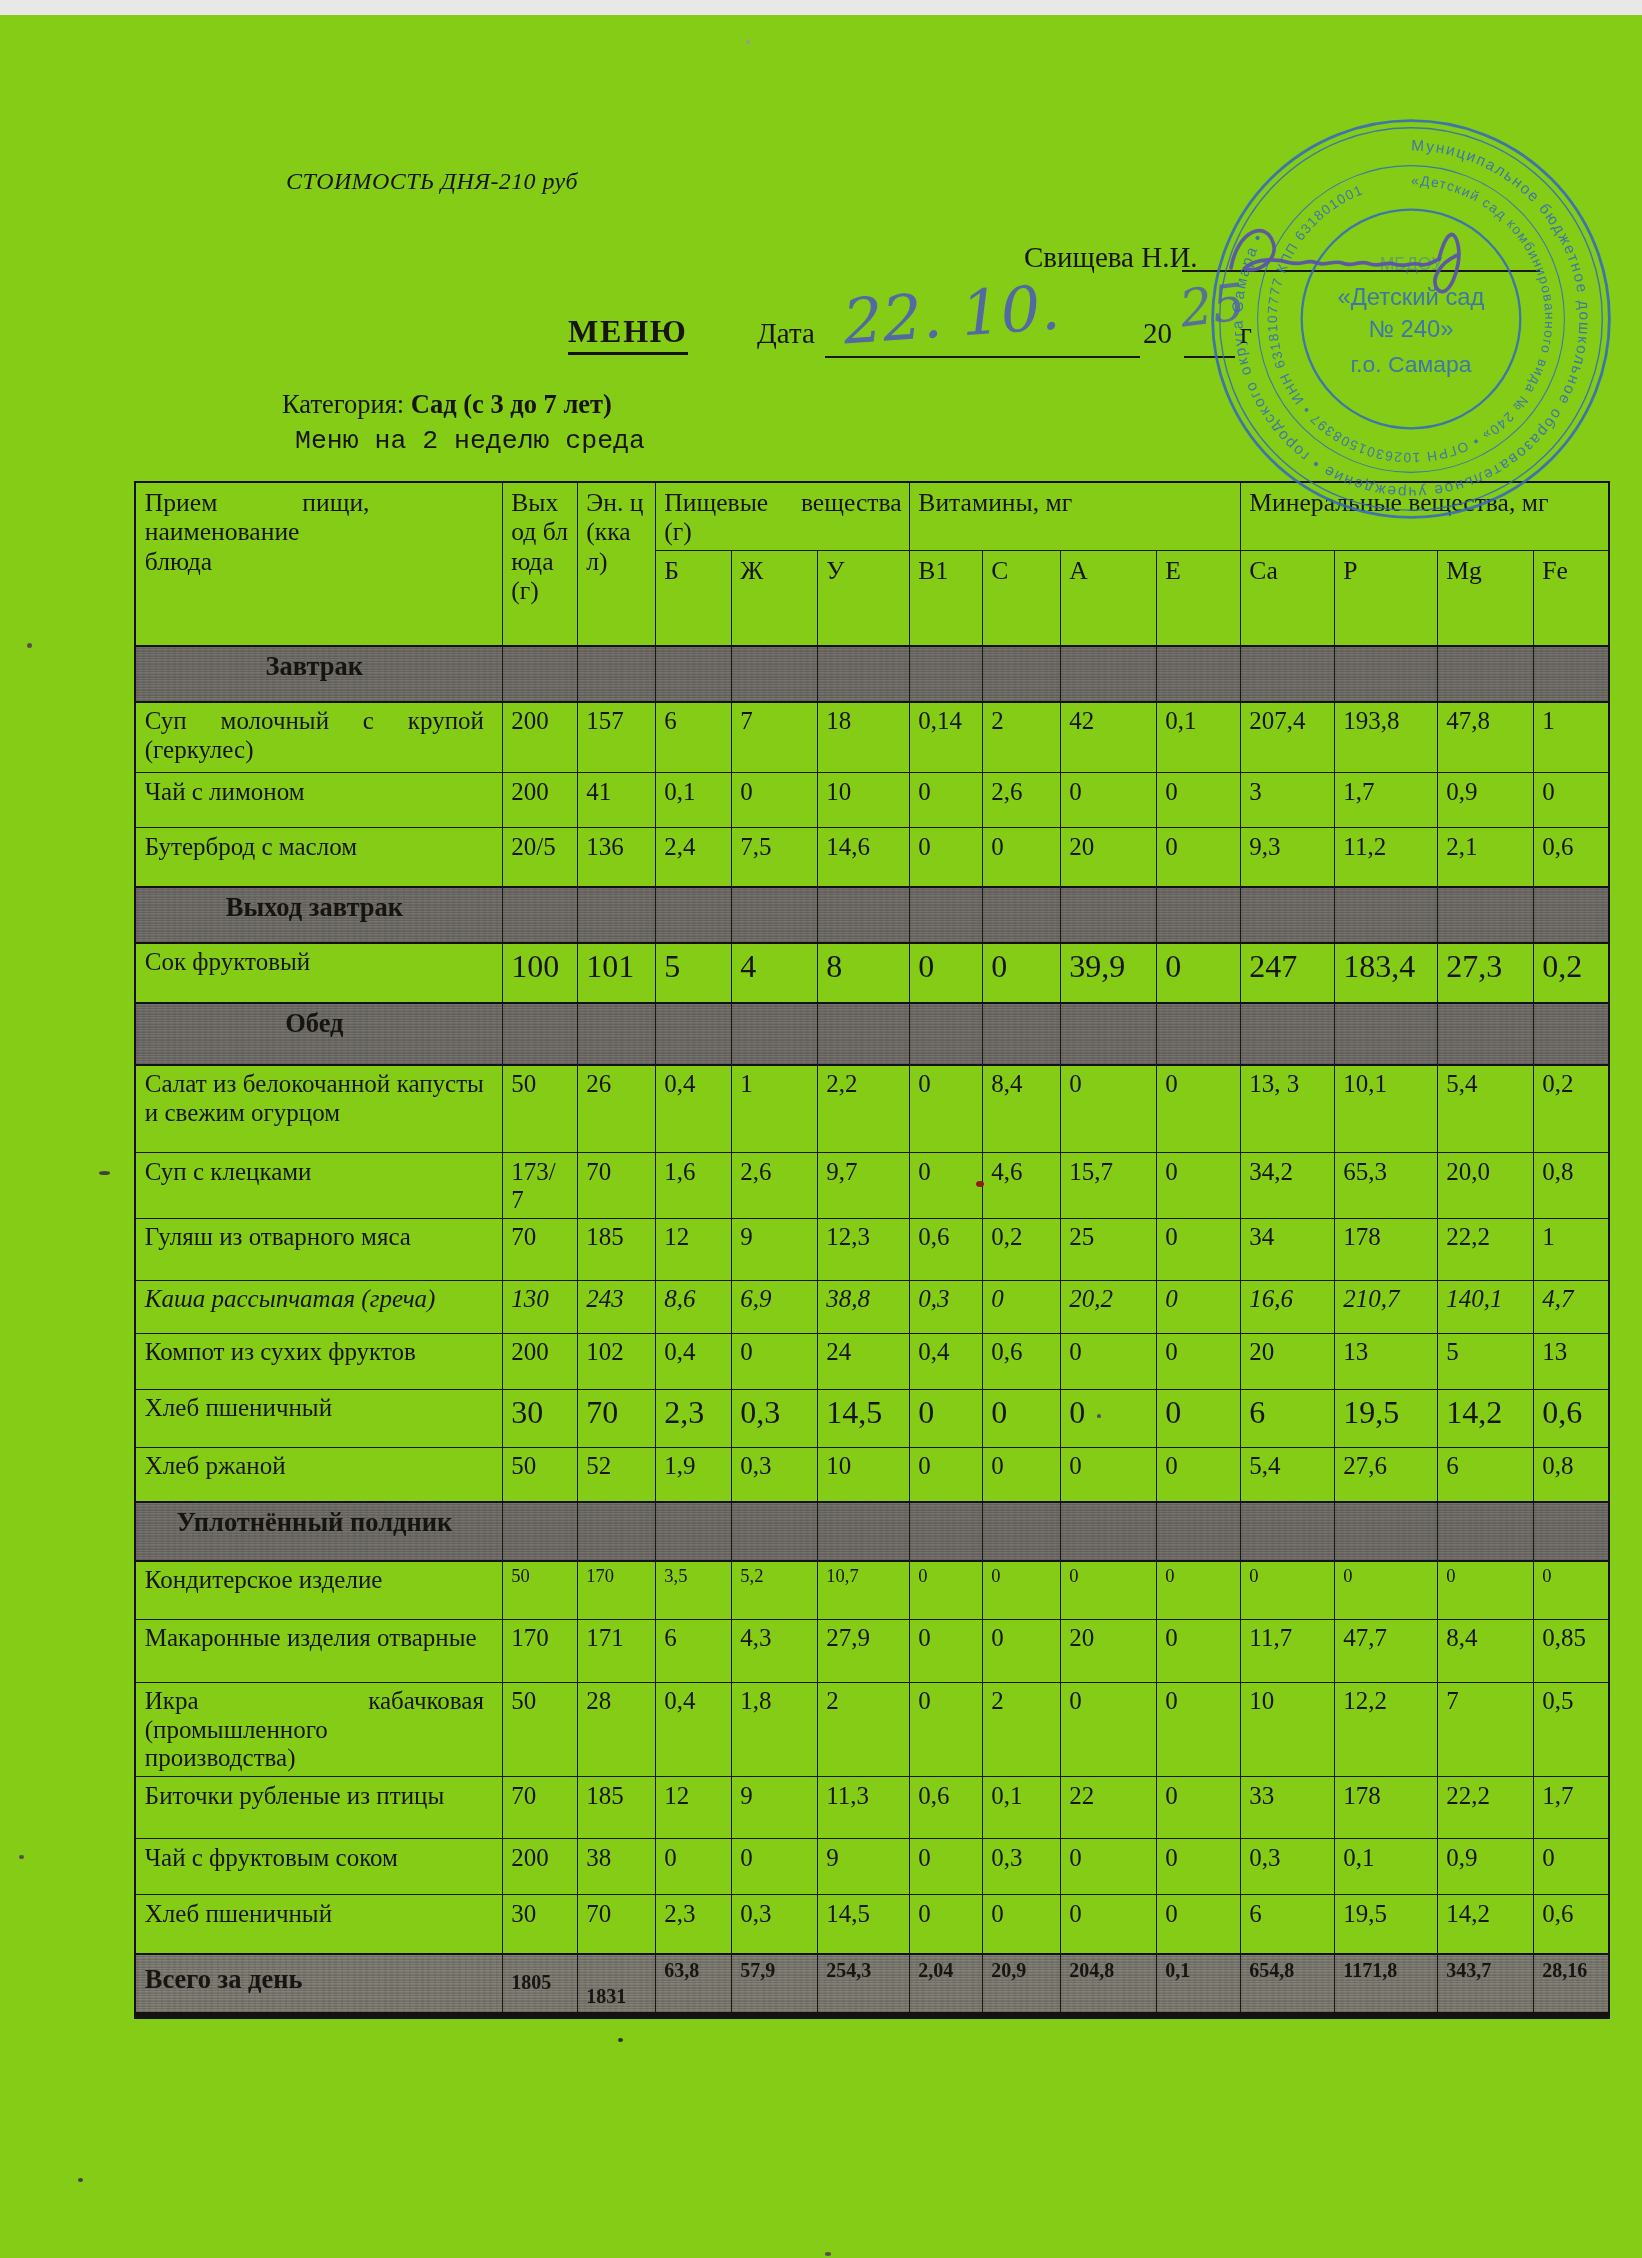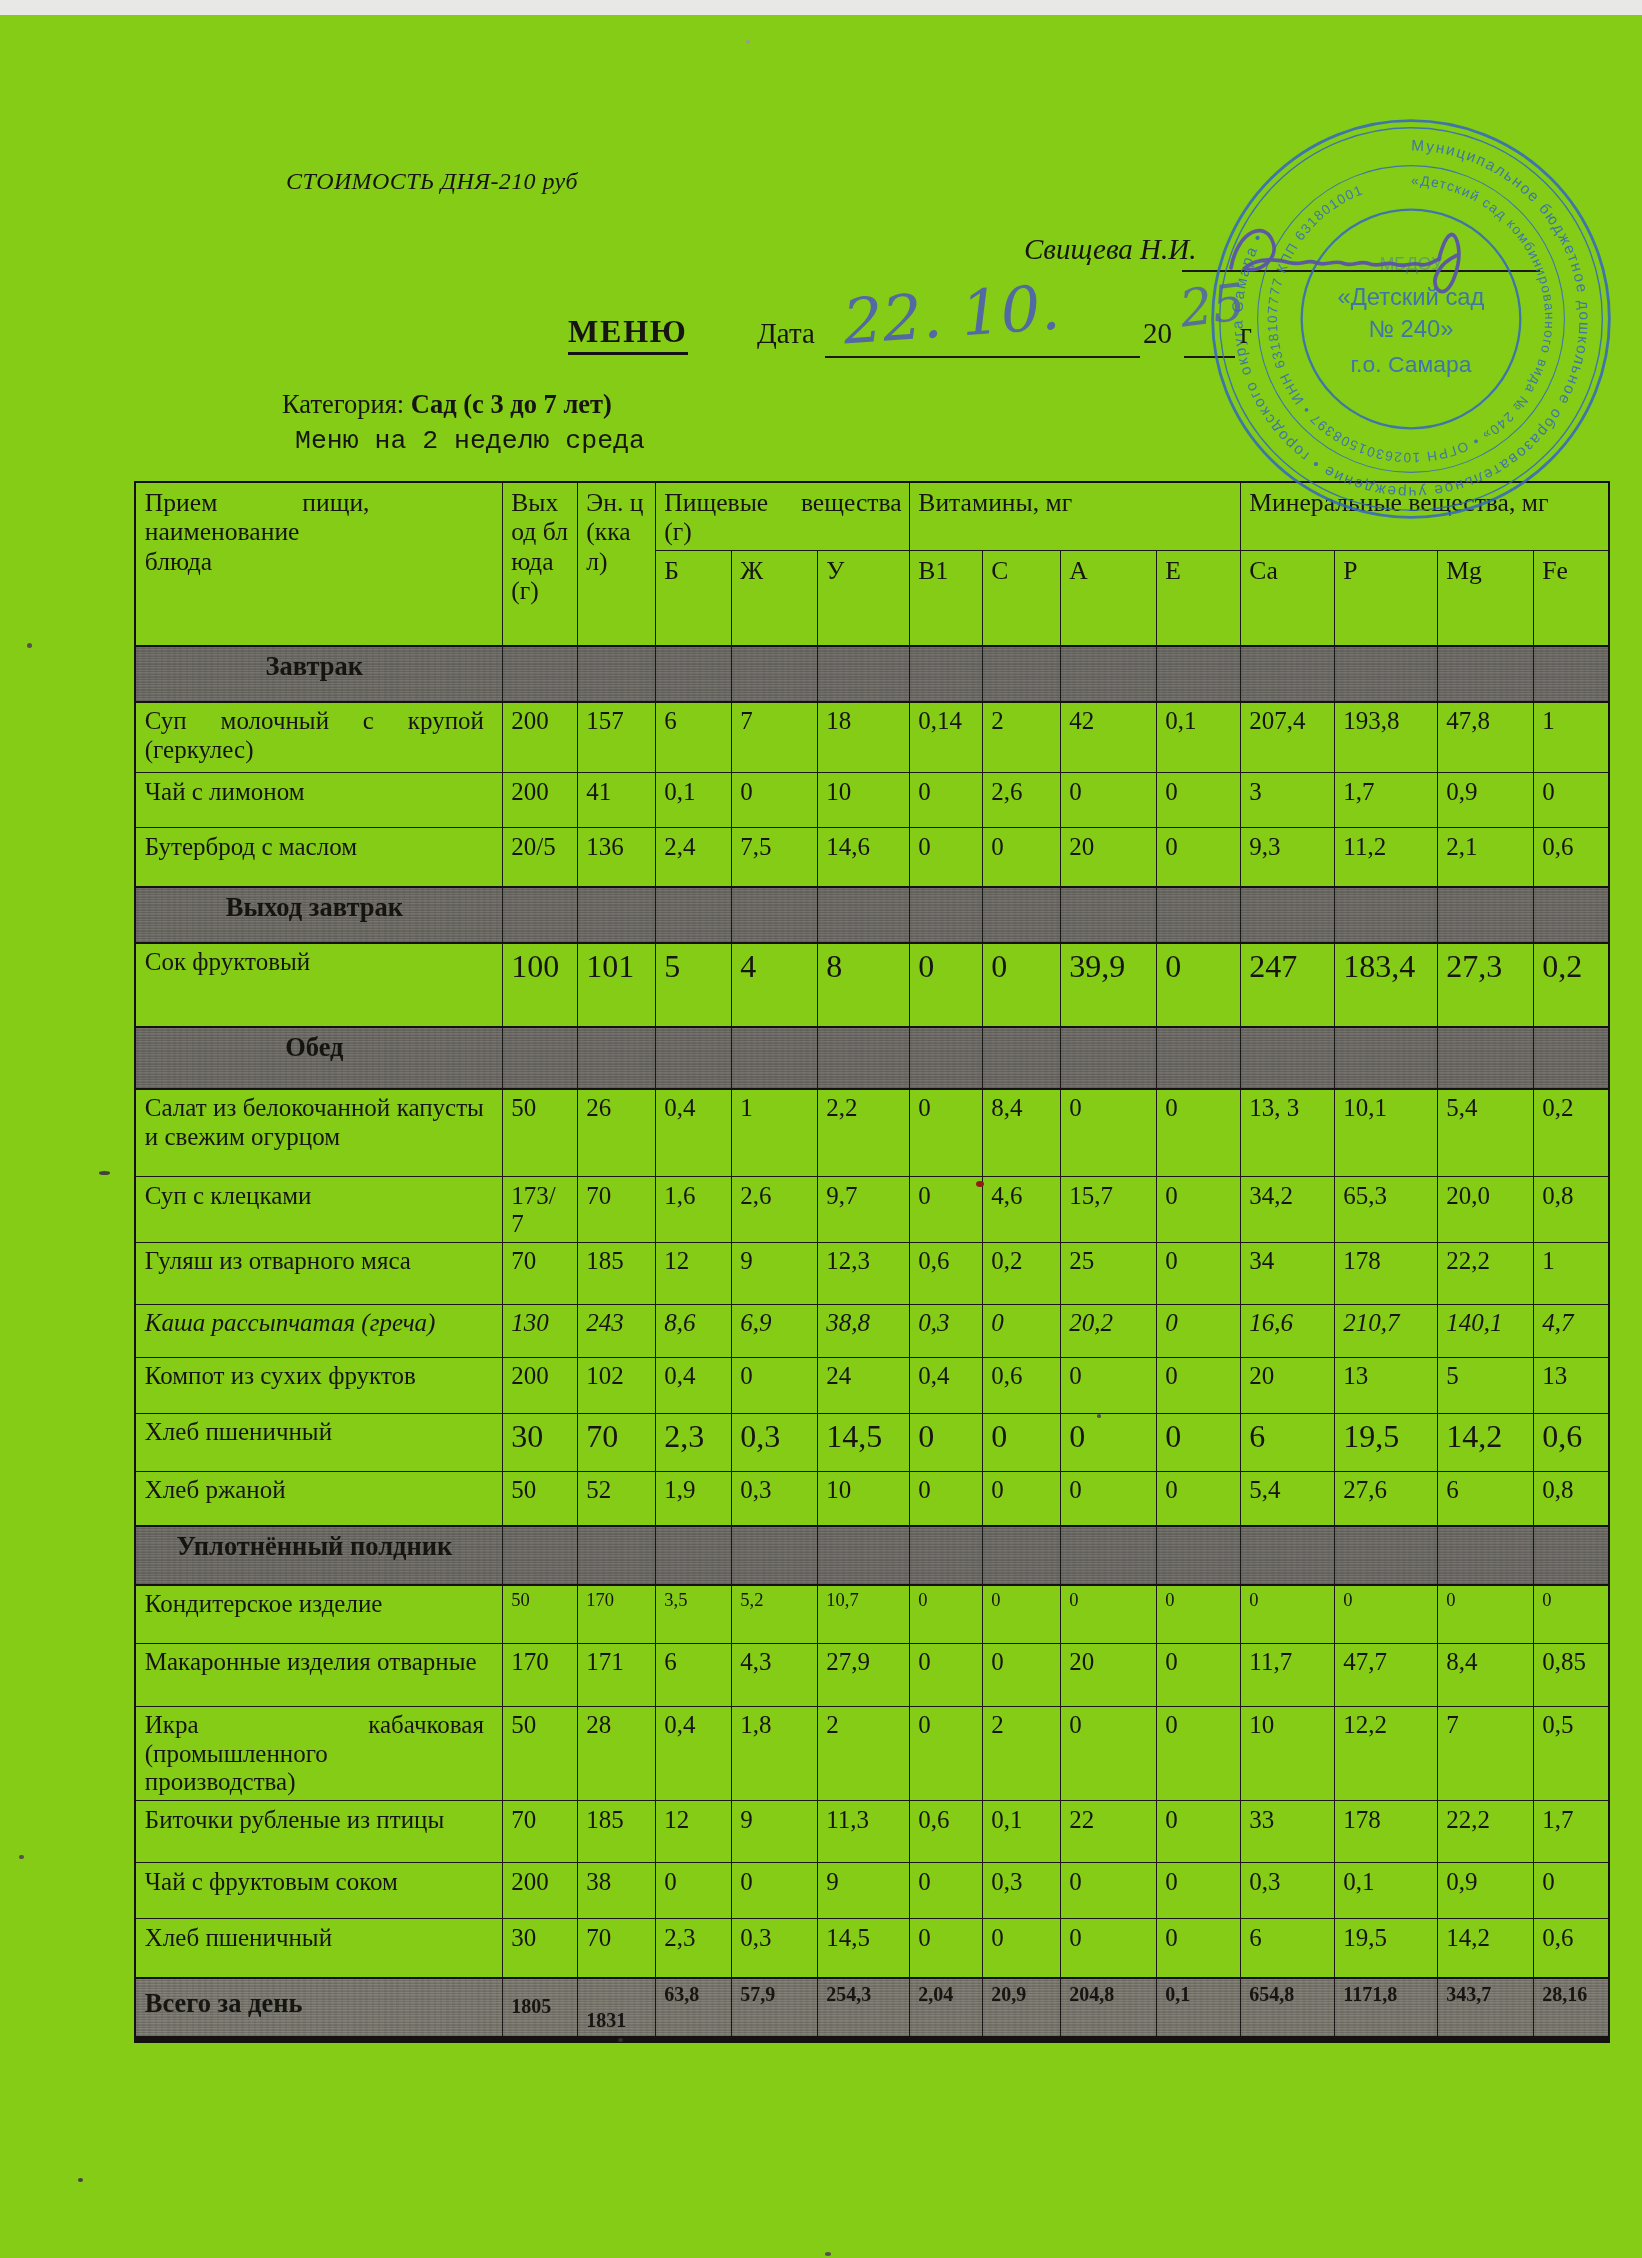--- a/index.html
+++ b/index.html
@@ -2,21 +2,21 @@
 <html style="font-size:14px"><head>
 <meta charset="utf-8">
 <style>
   html,body{margin:0;padding:0;background:#e8e8e6;}
   #page{position:relative;width:1643px;height:2258px;background:#84cc16;overflow:hidden;
         font-family:"Liberation Serif",serif;color:#171512;margin-top:15px;}
   .abs{position:absolute;}
   
   .cost-line{left:286px;top:153px;font-style:italic;font-size:24px;letter-spacing:0.4px;}
   .approver1{left:985px;top:176px;font-style:italic;font-size:30px;z-index:2;}
-  .approver2{left:1024px;top:218px;font-style:italic;font-size:29px;z-index:2;}
+  .approver2{left:1024px;top:226px;font-size:29px;z-index:2;}
   .sig-line{left:1182px;top:255px;width:358px;border-top:2.6px solid #1b1916;z-index:1;}
   .menu-title{left:568px;top:298px;font-size:32px;font-weight:bold;letter-spacing:1.8px;
               border-bottom:3.5px solid #141210;padding-bottom:1.8px;}
   .date-label{left:757px;top:302px;font-size:29px;}
   .date-line1{left:825px;top:341px;width:315px;border-top:2.6px solid #1b1916;}
   .year-prefix{left:1143px;top:302px;font-size:29px;}
   .date-line2{left:1184px;top:341px;width:51px;border-top:2.6px solid #1b1916;}
   .year-suffix{left:1240px;top:302px;font-size:29px;z-index:5;}
   .hand{color:#4c5cb5;font-style:italic;font-family:"DejaVu Serif",serif;z-index:6;}
   .hand-date{left:843px;top:263px;font-size:62px;transform:rotate(-4deg);opacity:.88;}
@@ -223,21 +223,21 @@
           <td></td>
           <td></td>
           <td></td>
           <td></td>
           <td></td>
           <td></td>
           <td></td>
           <td></td>
           <td></td>
         </tr>
-        <tr class="sz-big dish-row" style="height: 84px;">
+        <tr class="sz-big dish-row" style="height: 60px;">
           <td class="name-cell">Сок фруктовый</td>
           <td class="val">100</td>
           <td class="val">101</td>
           <td class="val">5</td>
           <td class="val">4</td>
           <td class="val">8</td>
           <td class="val">0</td>
           <td class="val">0</td>
           <td class="val">39,9</td>
           <td class="val">0</td>

